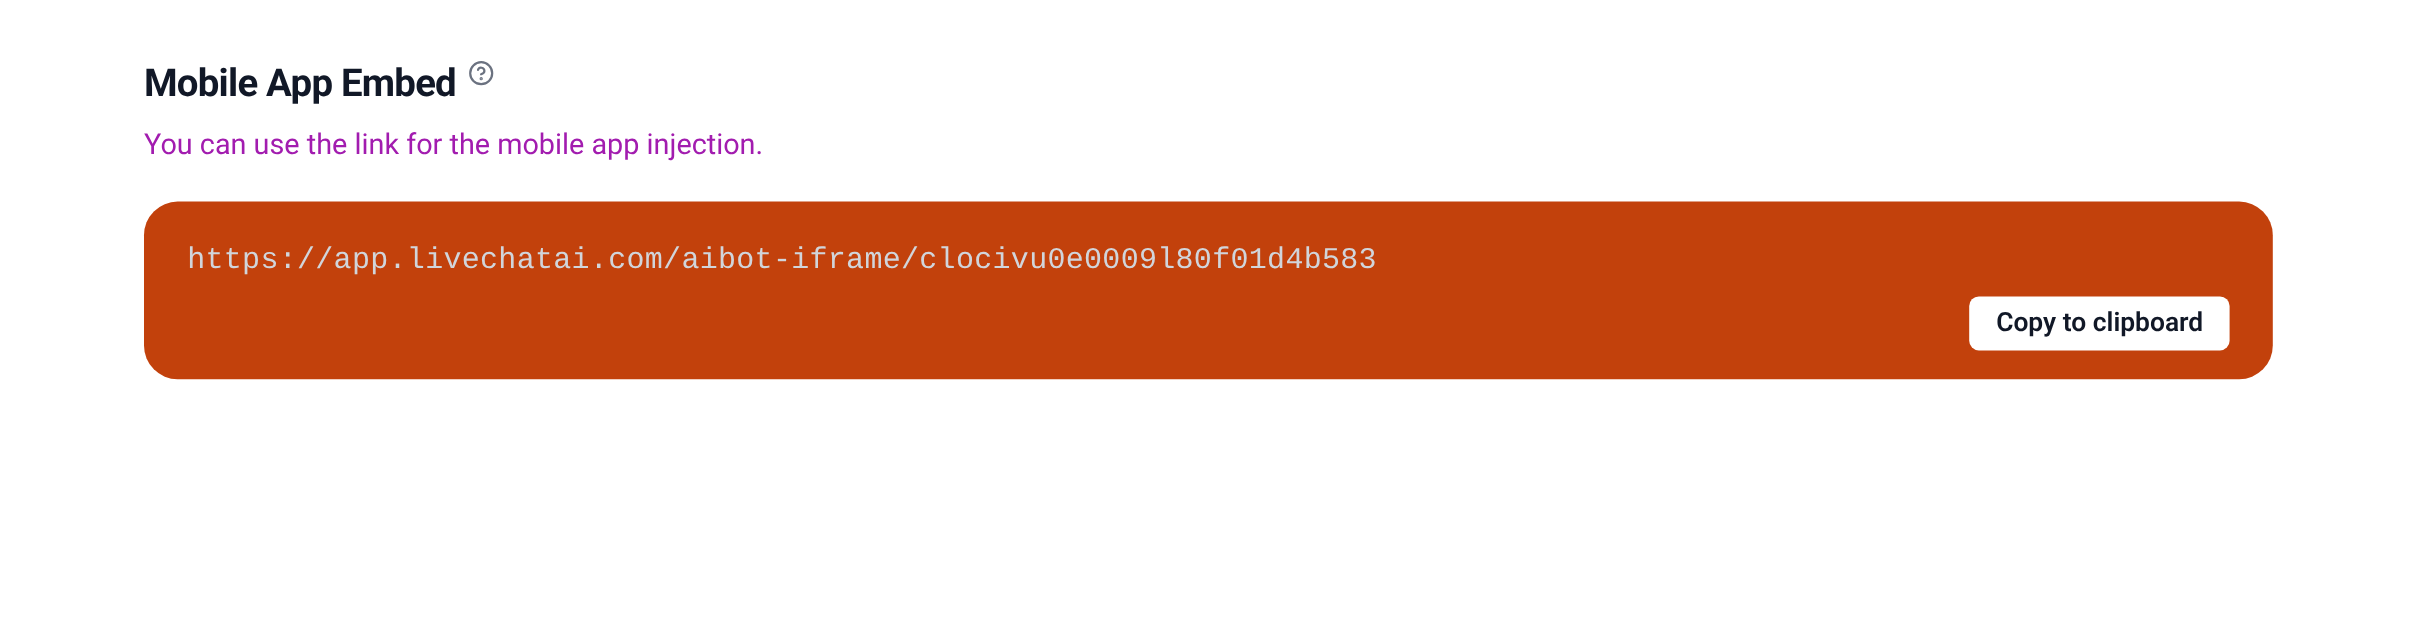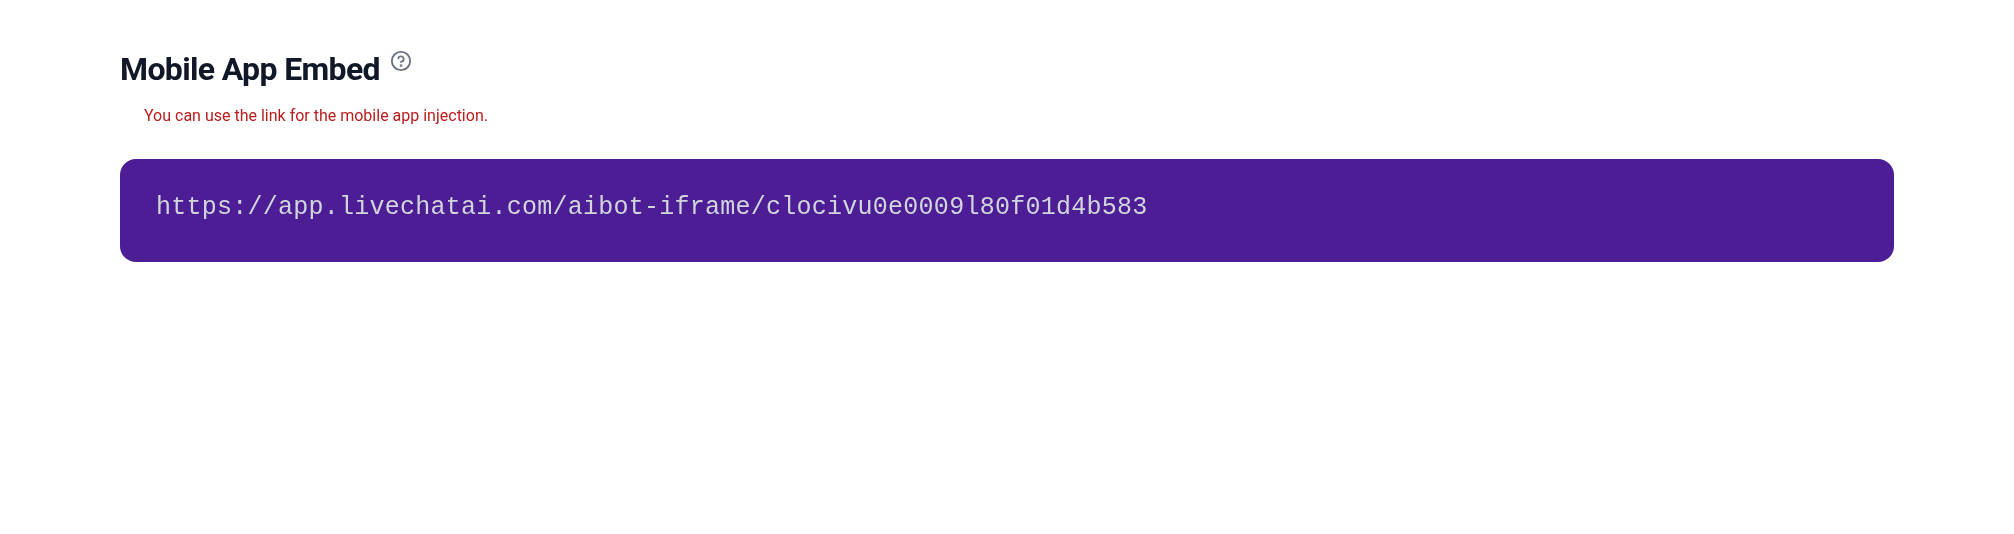--- a/index.html
+++ b/index.html
@@ -35,29 +35,28 @@
       justify-content: center;
       cursor: pointer;
     }
     
     .help-icon svg {
       width: 22px;
       height: 22px;
     }
     
     .description {
-      font-size: 16px;
-      color: #b91c1c;
+      font-size: 24px;
+      color: #a21caf;
       margin-bottom: 34px;
-      margin-left: 24px;
     }
     
     .code-block {
-      background: #4c1d95;
-      border-radius: 16px;
+      background: #c2410c;
+      border-radius: 28px;
       padding: 34px 36px 24px 36px;
       position: relative;
     }
     
     .code-text {
       font-family: "SF Mono", Monaco, Menlo, Consolas, "Courier New", monospace;
       font-size: 25px;
       color: #d1d5db;
       letter-spacing: 0.01em;
       word-break: break-all;
@@ -92,13 +91,16 @@
       <path d="M9.09 9a3 3 0 0 1 5.83 1c0 2-3 3-3 3" stroke-linecap="round"></path>
       <circle cx="12" cy="17" r="0.5" fill="#6b7280"></circle>
     </svg>
   </span>
 </div>
 
 <p class="description">You can use the link for the mobile app injection.</p>
 
 <div class="code-block">
   <div class="code-text">https://app.livechatai.com/aibot-iframe/clocivu0e0009l80f01d4b583</div>
+  <div class="button-row">
+    <button class="copy-button">Copy to clipboard</button>
+  </div>
 </div>
 
 </body></html>

